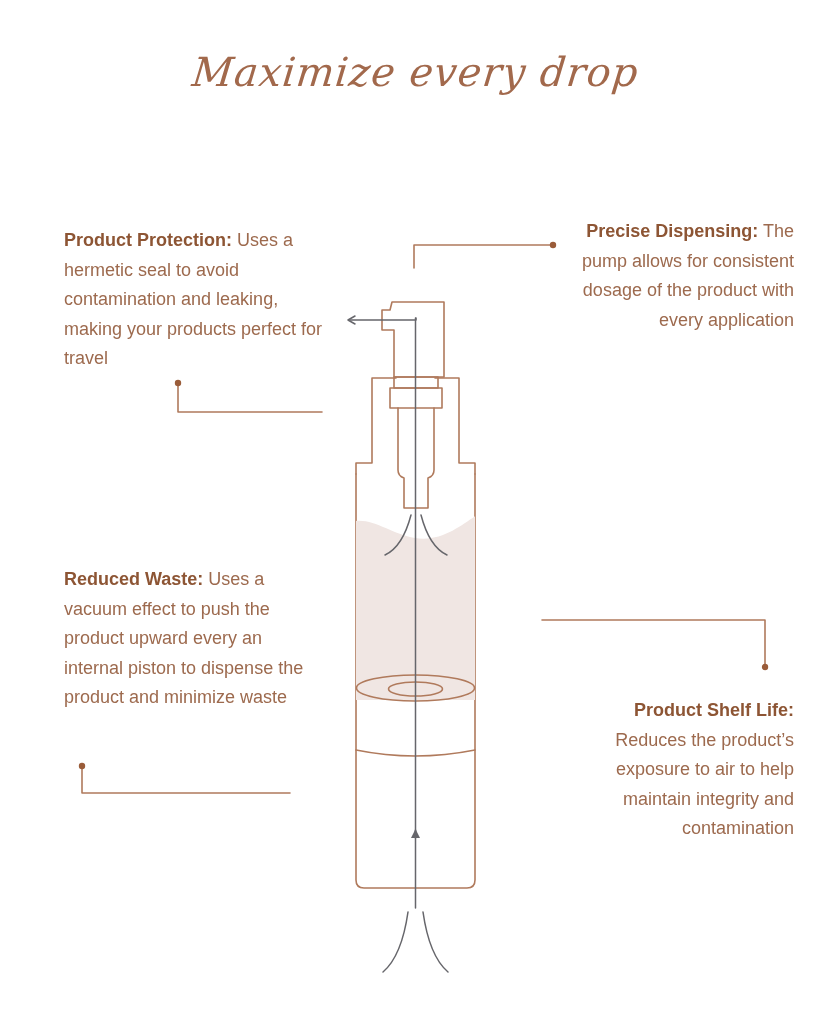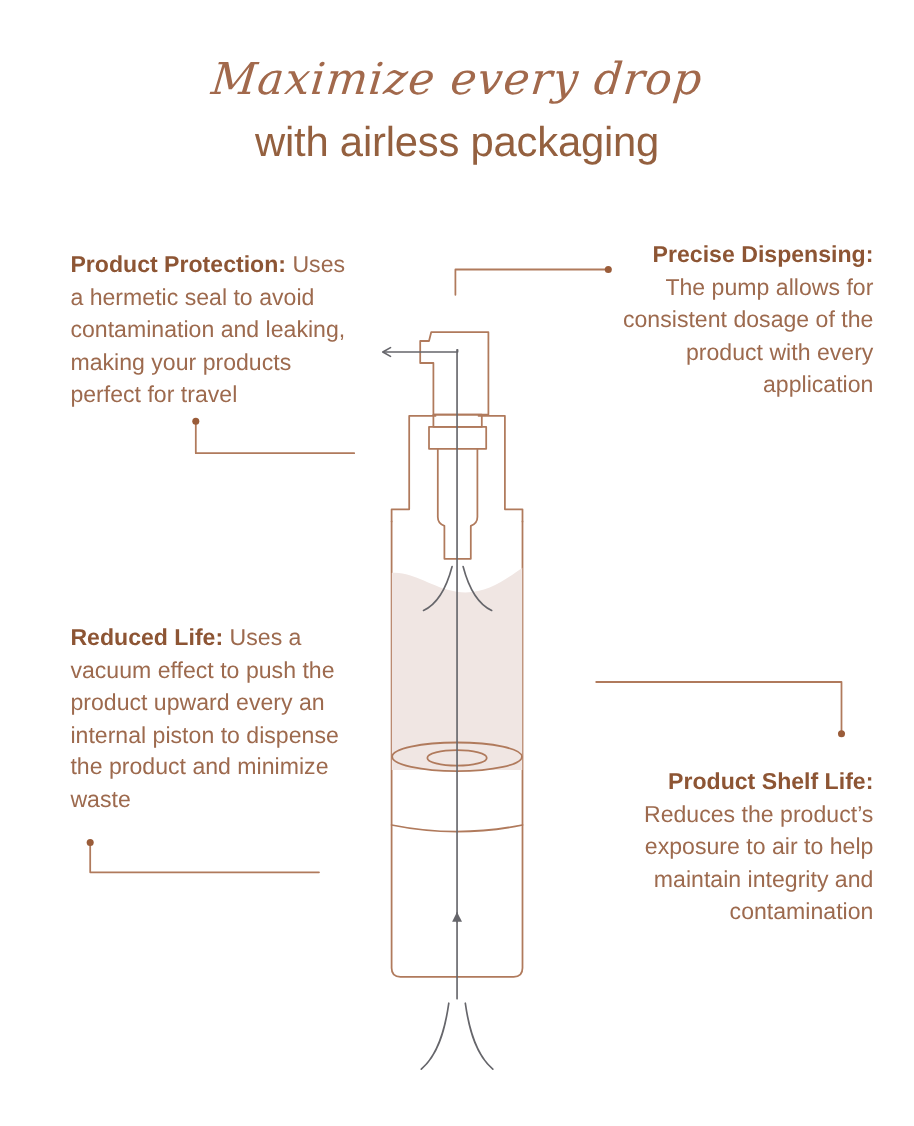--- a/index.html
+++ b/index.html
@@ -42,21 +42,21 @@
     line-height: 48px;
     font-weight: 400;
     color: #94603f;
     margin-top: 8px;
     letter-spacing: -0.2px;
   }
 
   
   .callout {
     position: absolute;
-    font-size: 21px;
+    font-size: 18px;
     line-height: 29.5px;
     color: #9d6a4e;
   }
   .callout .kw {
     font-weight: bold;
     color: #8d5534;
   }
   #callout-product-protection {
     left: 64px;
     top: 226px;
@@ -89,33 +89,32 @@
     top: 0;
     width: 831px;
     height: 1024px;
   }
 </style>
 </head>
 <body>
 
 <div id="title-block">
   <span id="title-script">Maximize every drop</span>
-  <span id="title-main">with airless packaging</span>
 </div>
 
 <div class="callout" id="callout-product-protection">
   <span class="kw">Product Protection:</span><span> Uses a hermetic seal to avoid contamination and leaking, making your products perfect for travel</span>
 </div>
 
 <div class="callout" id="callout-precise-dispensing">
   <span class="kw">Precise Dispensing:</span><span> The pump allows for consistent dosage of the product with every application</span>
 </div>
 
 <div class="callout" id="callout-reduced-waste">
-  <span class="kw">Reduced Life:</span><span> Uses a vacuum effect to push the product upward every an internal piston to dispense the product and minimize waste</span>
+  <span class="kw">Reduced Waste:</span><span> Uses a vacuum effect to push the product upward every an internal piston to dispense the product and minimize waste</span>
 </div>
 
 <div class="callout" id="callout-extended-shelf-life">
   <span class="kw">Product Shelf Life:</span><span> Reduces the product’s exposure to air to help maintain  integrity and contamination</span>
 </div>
 
 <svg id="graphics" viewBox="0 0 831 1024" xmlns="http://www.w3.org/2000/svg">
 
   <defs>
     <clipPath id="bodyClip">

